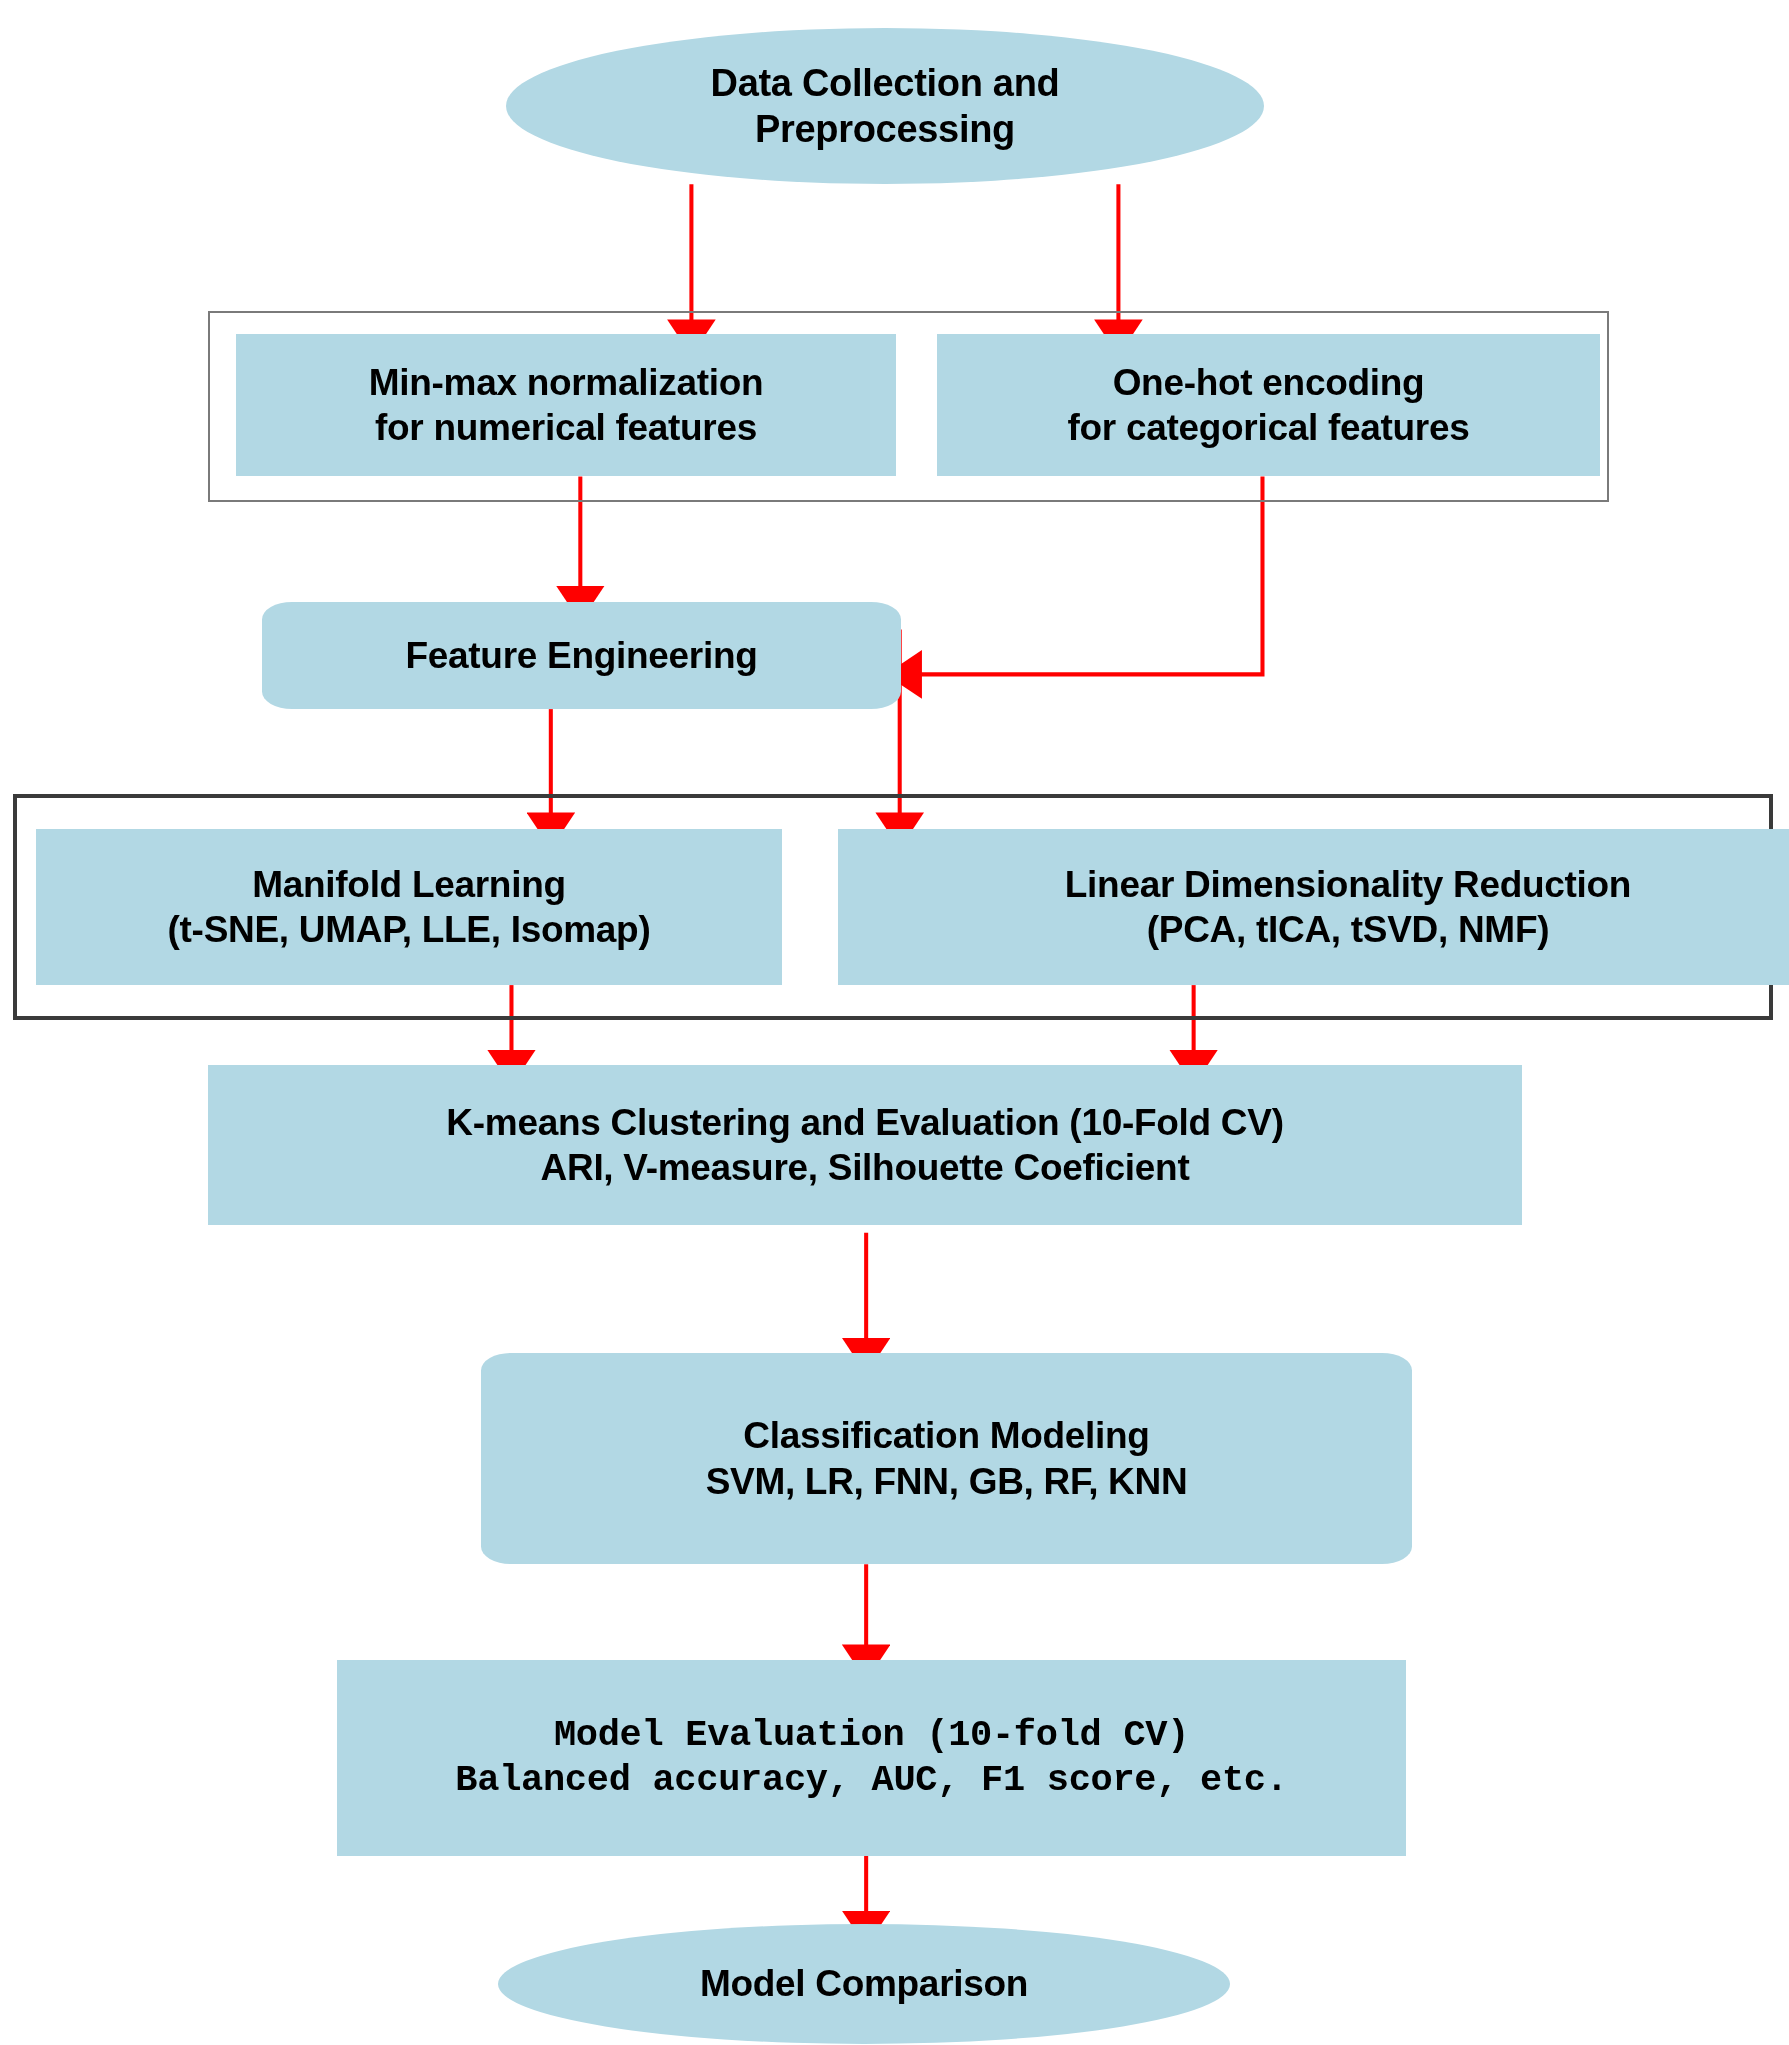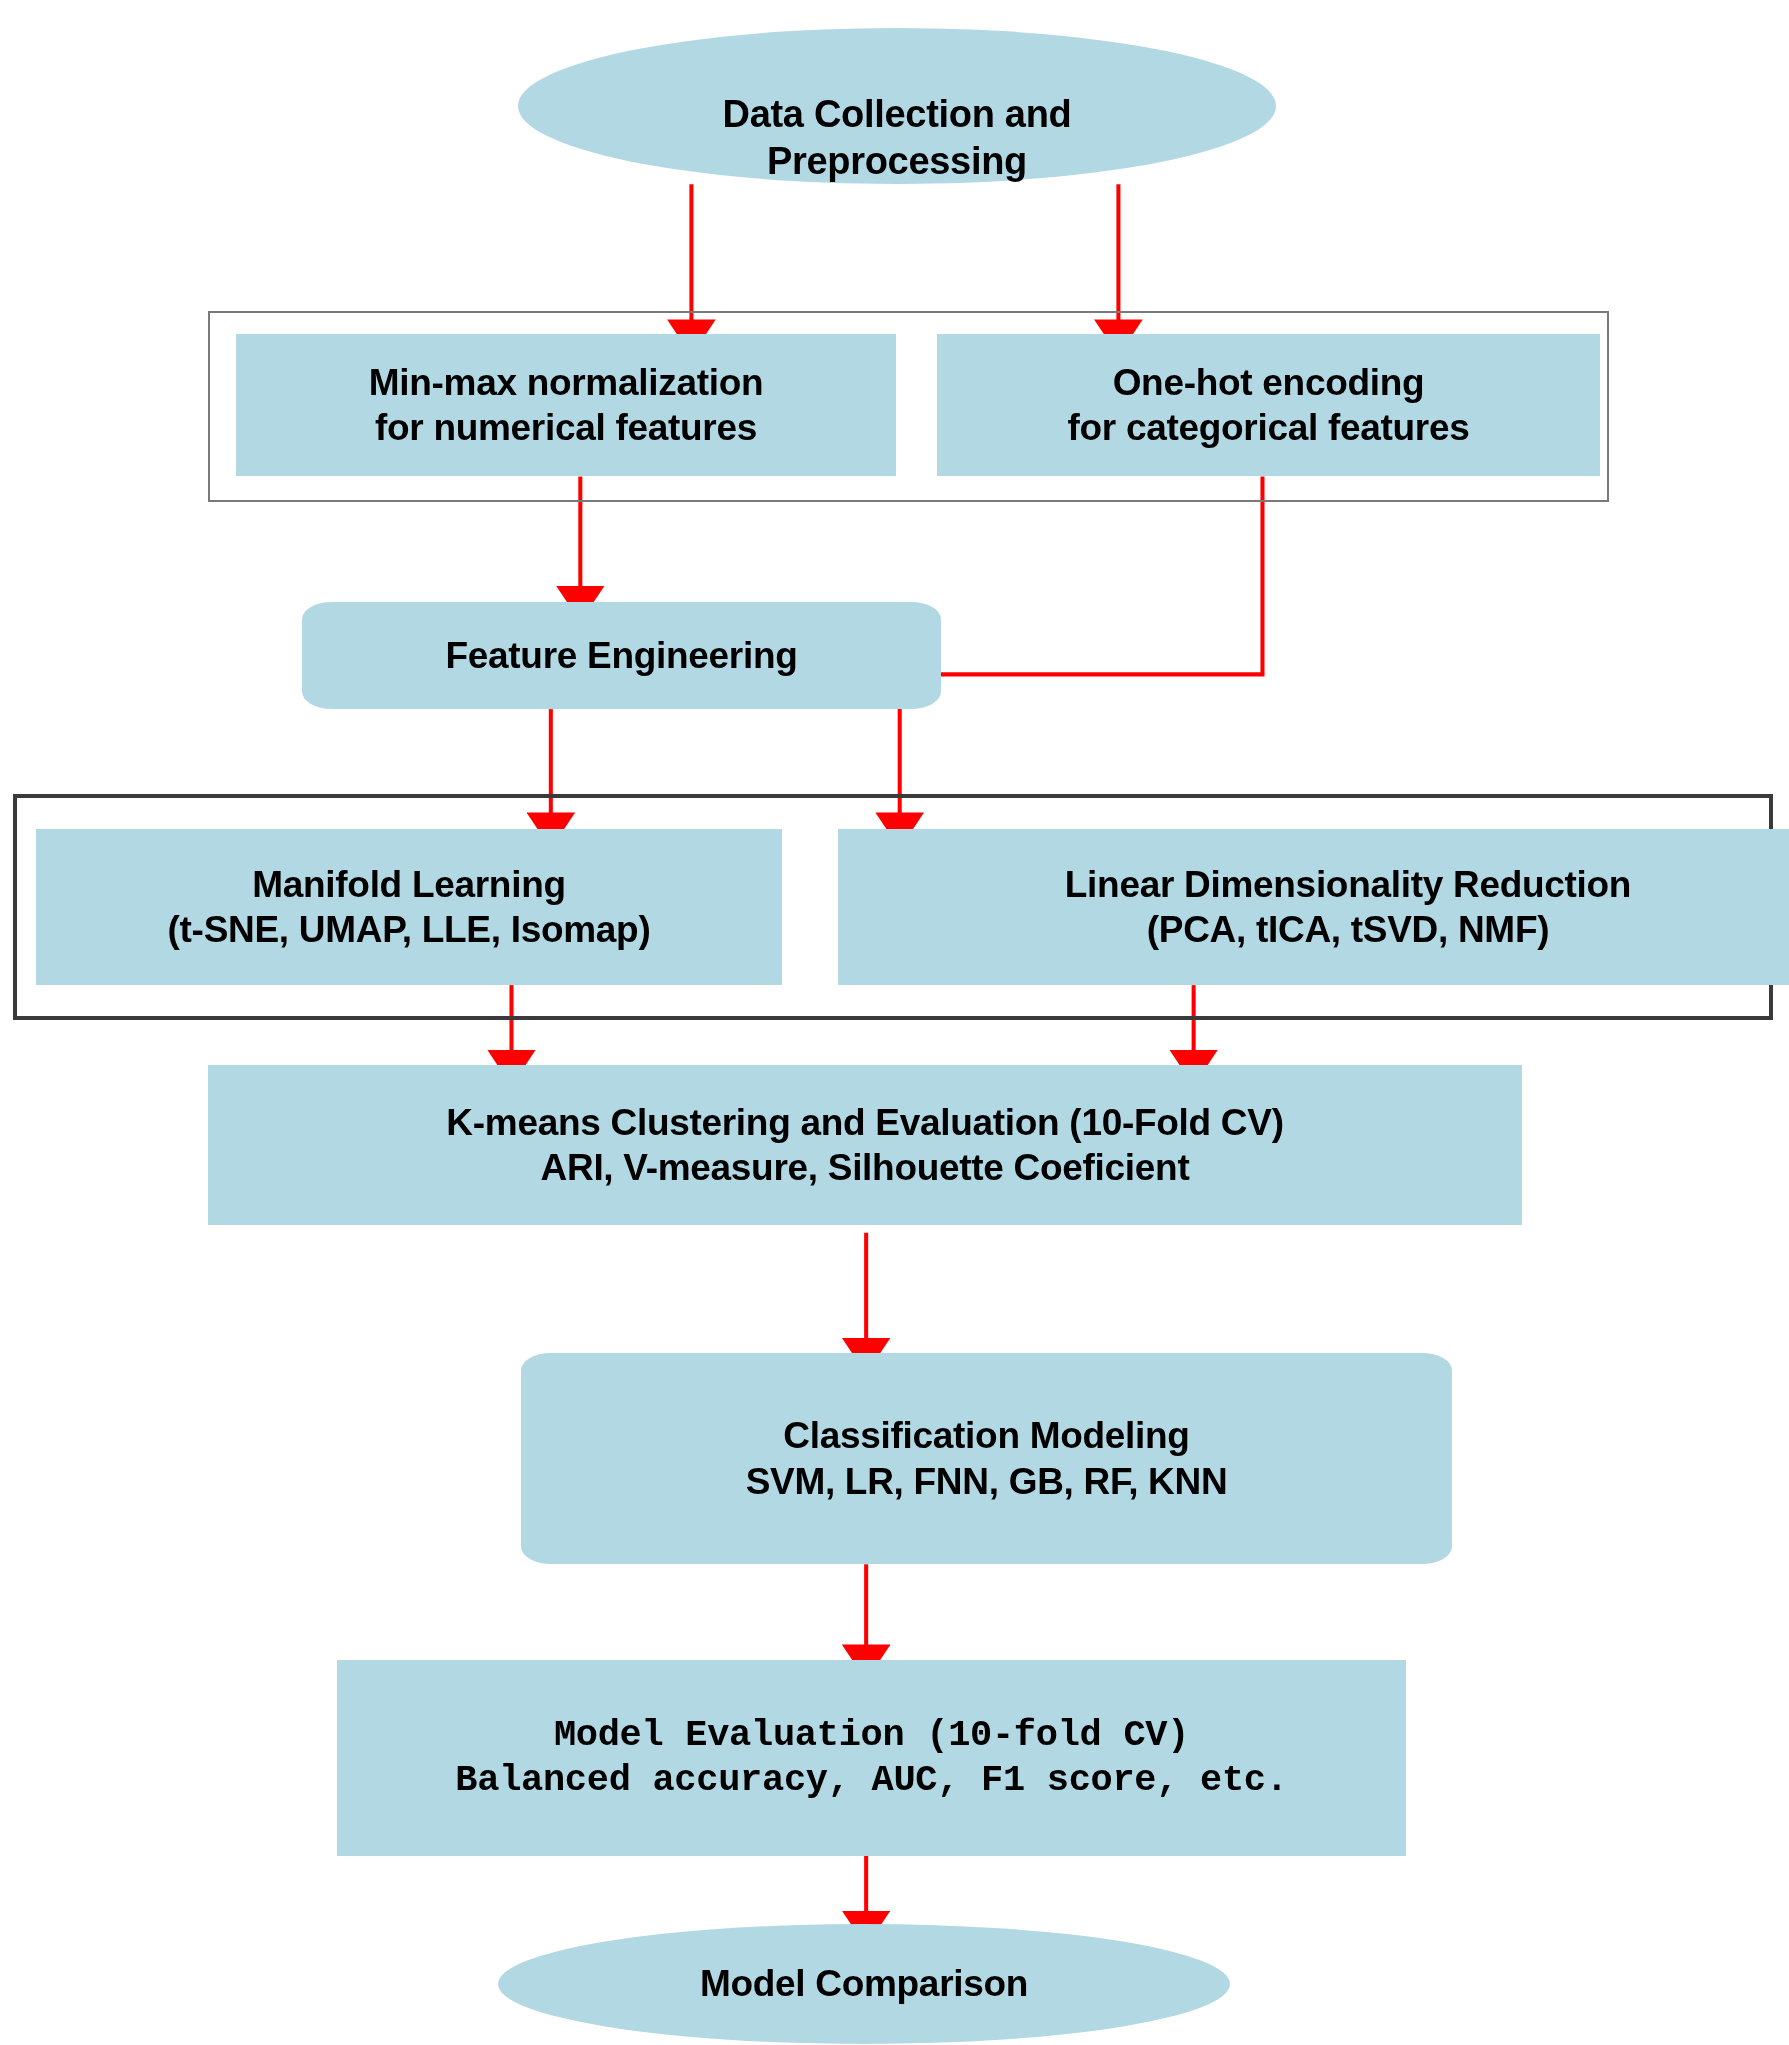--- a/index.html
+++ b/index.html
@@ -44,41 +44,40 @@
     white-space: pre-line;
   }
   .fill-blue {
     background: #b2d8e4;
   }
   .ellipse {
     border-radius: 50%;
   }
   .cylinder {
     border-radius: 30px / 17.4px;
-    margin-left: 40px;
   }
   .rect {
     border-radius: 0;
     justify-content: flex-end;
   }
   .group-box {
     position: absolute;
     background: transparent;
     box-sizing: border-box;
     z-index: 1;
   }
   .group-gray {
     border: 2.9px solid #7a7a7a;
   }
   .group-dark {
     border: 4px solid #3a3a3a;
   }
 
   
-  #node-start        { left: 518px;  top: 28px;   width: 758px; height: 156px;  font-size: 38px; align-items: flex-end; }
+  #node-start        { left: 506px;  top: 28px;   width: 758px; height: 156px;  font-size: 38px; }
   #node-minmax       { left: 236px;  top: 334px;  width: 660px; height: 142px;  font-size: 37px; }
   #node-onehot       { left: 937px; top: 334px;  width: 663px; height: 142px;  font-size: 37px; }
   #node-feateng      { left: 262px;  top: 602px; width: 639px; height: 107px;  font-size: 37px; }
   #node-manifold     { left: 36px;   top: 829px; width: 746px; height: 156px;  font-size: 37px; }
   #node-lineardr     { left: 838px; top: 829px; width: 1020px; height: 156px;  font-size: 37px; }
   #node-kmeans       { left: 208px;  top: 1065px; width: 1314px; height: 160px;  font-size: 37px; }
   #node-classif      { left: 481px;  top: 1353px; width: 931px; height: 211px;  font-size: 37px; }
   #node-modeleval    { left: 337px;  top: 1660px; width: 1069px; height: 196px;  font-size: 37px; font-family: Liberation Mono, monospace; }
   #node-comparison   { left: 498px;  top: 1924px; width: 732px; height: 120px;  font-size: 37px; }
 

